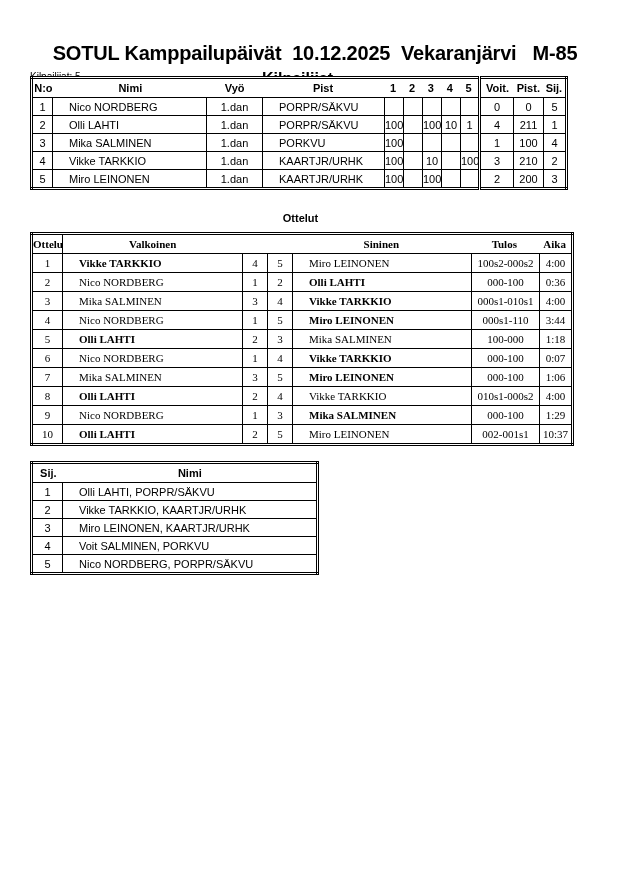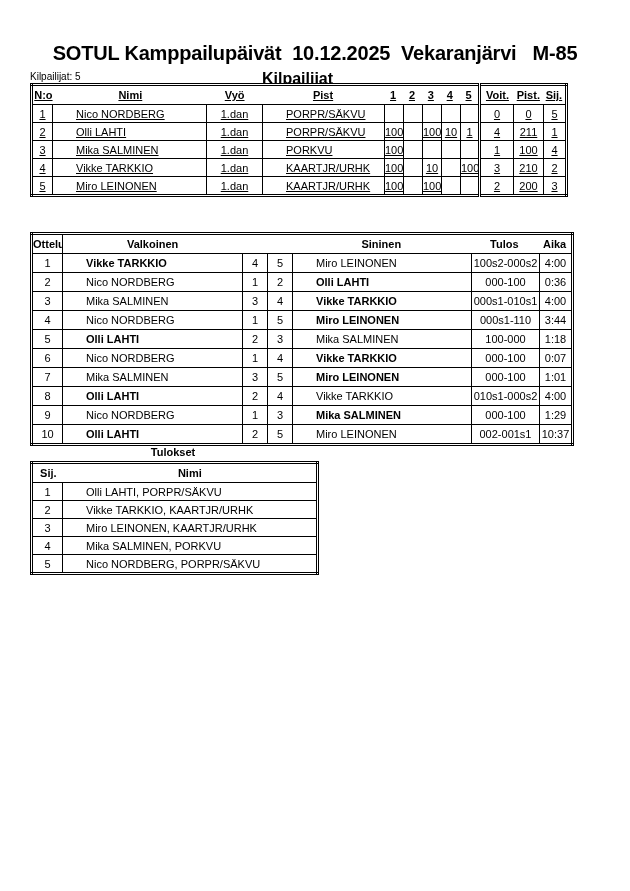--- a/index.html
+++ b/index.html
@@ -9,28 +9,28 @@
          font-size:20px;font-weight:bold;letter-spacing:-0.2px;white-space:pre;}
   .sub-center{position:absolute;top:70px;left:30px;width:535px;text-align:center;
               font-size:16px;font-weight:bold;}
   .sub-right{position:absolute;top:71px;left:30px;width:563px;font-size:10px;}
   .sec-title{position:absolute;font-size:11px;font-weight:bold;text-align:center;}
   .t-ottelut{top:212px;left:30px;width:541px;}
   .t-tulokset{top:446px;left:30px;width:286px;}
 
   table{border-collapse:collapse;table-layout:fixed;background:#fff;}
   .tbl{position:absolute;border:3px double #000;}
-  #competitors-table{top:83px;left:30px;width:535px;text-decoration:underline;}
-  #matches-table{top:232px;left:30px;width:541px;}
+  #competitors-table{top:76px;left:30px;width:535px;}
+  #matches-table{top:232px;left:30px;width:541px;font-family:Liberation Serif, serif;}
   #results-table{top:461px;left:30px;width:286px;}
   td,th{border:1px solid #000;font-size:11px;padding:0;text-align:center;
         white-space:nowrap;overflow:hidden;height:17px;}
   #matches-table td{height:18px;}
   th{height:18px;font-weight:bold;}
-  td.tl{text-align:left;padding-left:23px;}
+  td.tl{text-align:left;padding-left:16px;}
   td.sep{border-left:3px double #000;}
   th.dsep{border-left:3px double #000;margin-top:32px;}
   td.bold{font-weight:bold;}
   .hflex{display:flex;align-items:center;height:100%;}
   .hflex span{display:block;text-align:center;box-sizing:border-box;white-space:nowrap;}
 </style>
 </head>
 <body>
 
 <div class="page">
@@ -146,20 +146,21 @@
           <td>100</td>
           <td></td>
           <td></td>
           <td class="sep">2</td>
           <td>200</td>
           <td>3</td>
         </tr>
       </tbody>
   </table>
 
+  <div class="sec-title t-ottelut">Ottelut</div>
 
   <table class="tbl" id="matches-table">
     <colgroup>
       <col style="width:31px">
         <col style="width:180px">
         <col style="width:25px">
         <col style="width:25px">
       <col style="width:179px">
         <col style="width:68px">
         <col style="width:33px">
@@ -234,21 +235,21 @@
           <td>000-100</td>
           <td>0:07</td>
         </tr>
         <tr>
           <td>7</td>
           <td class="tl">Mika SALMINEN</td>
           <td>3</td>
           <td>5</td>
           <td class="tl bold">Miro LEINONEN</td>
           <td>000-100</td>
-          <td>1:01</td>
+          <td>1:06</td>
         </tr>
         <tr>
           <td>8</td>
           <td class="tl bold">Olli LAHTI</td>
           <td>2</td>
           <td>4</td>
           <td class="tl">Vikke TARKKIO</td>
           <td>010s1-000s2</td>
           <td>4:00</td>
         </tr>
@@ -266,21 +267,20 @@
           <td class="tl bold">Olli LAHTI</td>
           <td>2</td>
           <td>5</td>
           <td class="tl">Miro LEINONEN</td>
           <td>002-001s1</td>
           <td>10:37</td>
         </tr>
       </tbody>
   </table>
 
-  <div class="sec-title t-tulokset">Tulokset</div>
 
   <table class="tbl" id="results-table">
     <colgroup>
       <col style="width:31px">
         <col style="width:255px">
     </colgroup>
     <thead>
       <tr>
         <th colspan="2">
           <div class="hflex">
@@ -298,21 +298,21 @@
         <tr>
           <td>2</td>
           <td class="tl">Vikke TARKKIO, KAARTJR/URHK</td>
         </tr>
         <tr>
           <td>3</td>
           <td class="tl">Miro LEINONEN, KAARTJR/URHK</td>
         </tr>
         <tr>
           <td>4</td>
-          <td class="tl">Mika SALMINEN, PORKVU</td>
+          <td class="tl">Voit SALMINEN, PORKVU</td>
         </tr>
         <tr>
           <td>5</td>
           <td class="tl">Nico NORDBERG, PORPR/SÄKVU</td>
         </tr>
       </tbody>
   </table>
 
 </div>
 

